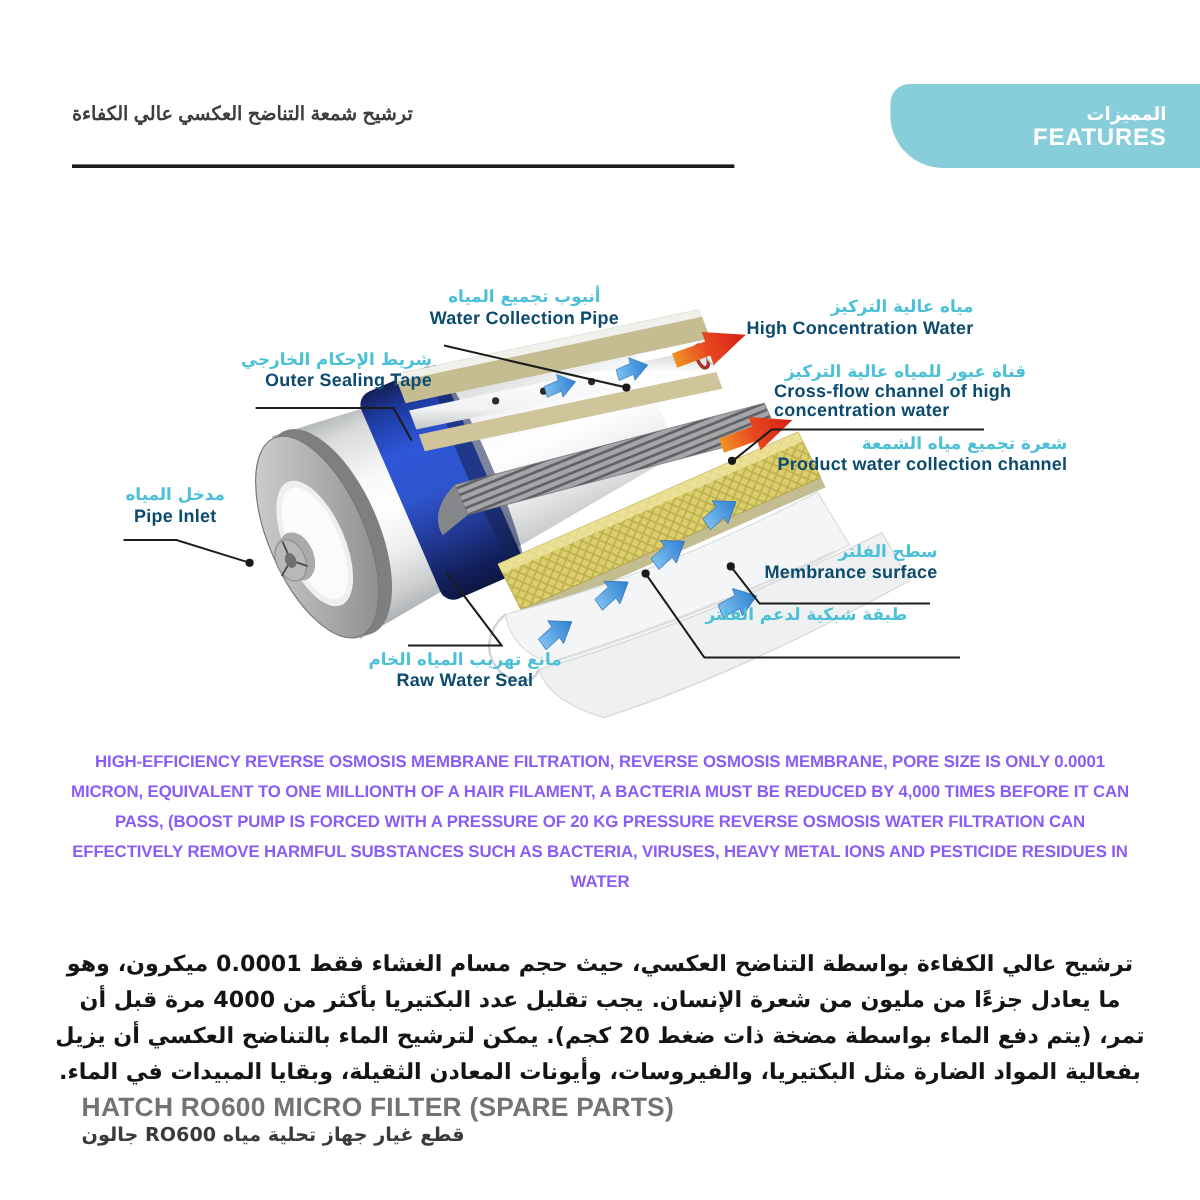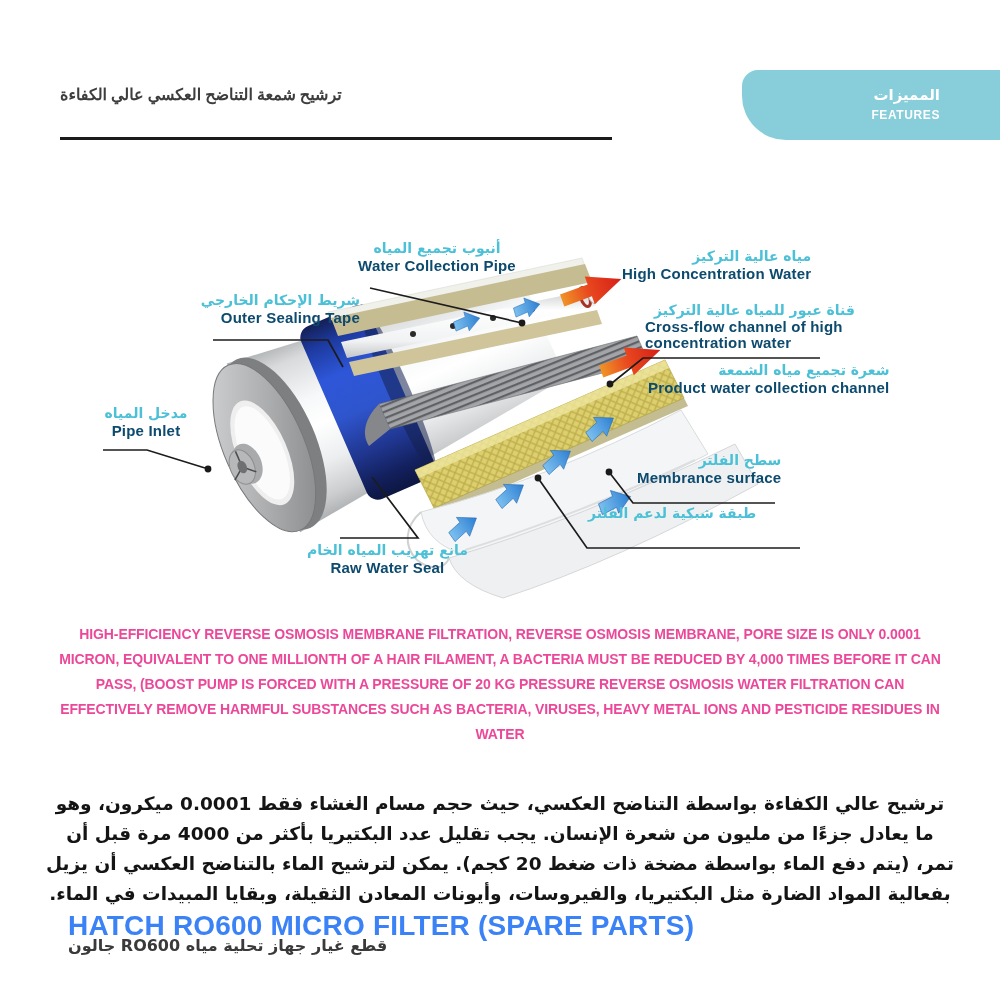--- a/index.html
+++ b/index.html
@@ -1,31 +1,31 @@
 <!DOCTYPE html>
 <html><head>
 <meta charset="utf-8">
 <style>
   html,body{margin:0;padding:0;background:#ffffff;}
   .page{position:relative;width:1000px;height:1000px;background:#ffffff;overflow:hidden;
         font-family:"Liberation Sans",sans-serif;}
 
   
-  .hdr-ar{position:absolute;left:60px;top:85px;font-family:Liberation Serif, serif;
+  .hdr-ar{position:absolute;left:60px;top:85px;font-family:Liberation Sans, sans-serif;
           font-size:16px;font-weight:700;color:#3d3d3d;direction:rtl;}
   .hdr-en{position:absolute;left:60px;top:111px;font-size:17.5px;font-weight:700;
           color:#4fc3d8;letter-spacing:.3px;}
   .hdr-line{position:absolute;left:60px;top:137px;width:552px;height:2.5px;background:#1b1b1b;}
 
   
   .badge{position:absolute;left:742px;top:70px;width:258px;height:70px;background:#87ceda;
          border-radius:16px 0 0 44px;display:flex;flex-direction:column;justify-content:center;
-         align-items:flex-end;padding-right:60px;box-sizing:border-box;color:#fff;}
+         align-items:flex-end;padding-right:28px;box-sizing:border-box;color:#fff;}
   .badge .ar{font-family:"DejaVu Sans",sans-serif;font-size:15px;font-weight:700;direction:rtl;line-height:20px;}
-  .badge .en{font-size:12px;font-weight:700;letter-spacing:.6px;line-height:20px;}
+  .badge .en{font-size:20px;font-weight:700;letter-spacing:.6px;line-height:20px;}
 
   
   .diagram-svg{position:absolute;left:95px;top:230px;}
 
   .dlabel{position:absolute;line-height:18px;}
   .dlabel .ar{display:block;color:#4bc0d6;font-size:14px;font-weight:700;
               font-family:"DejaVu Sans",sans-serif;direction:rtl;}
   .dlabel .en{display:block;color:#0c4a6e;font-size:15px;font-weight:700;letter-spacing:.2px;}
   .lbl-wcp{left:352px;top:239px;width:170px;text-align:center;}
   .lbl-hcw{left:622px;top:247px;white-space:nowrap;}
@@ -33,27 +33,27 @@
   .lbl-cfc .en{line-height:16px;}
   .lbl-pwc{left:648px;top:361px;white-space:nowrap;}
   .lbl-ms {left:637px;top:451px;white-space:nowrap;}
   .lbl-ml {left:588px;top:504px;white-space:nowrap;}
   .lbl-ost{left:190px;top:291px;width:170px;text-align:right;}
   .lbl-wi {left:86px;top:404px;width:120px;text-align:center;}
   .lbl-rws{left:305px;top:541px;width:165px;text-align:center;}
 
   
   .para-en{position:absolute;left:55px;top:622px;width:890px;text-align:center;
-           font-size:14px;font-weight:700;color:#ec4899;line-height:25px;letter-spacing:-.1px;}
+           font-size:14px;font-weight:700;color:#8b5cf6;line-height:25px;letter-spacing:-.1px;}
   .para-ar{position:absolute;left:45px;top:742px;width:910px;direction:rtl;text-align:center;
            font-family:"DejaVu Sans",sans-serif;font-size:18.5px;font-weight:700;color:#141414;
            line-height:30px;margin-top:47px;}
 
   
-  .foot-en{position:absolute;left:68px;top:910px;font-size:28px;font-weight:700;color:#3b82f6;
+  .foot-en{position:absolute;left:68px;top:910px;font-size:22px;font-weight:700;color:#737373;
            letter-spacing:.2px;}
   .foot-ar{position:absolute;left:68px;top:936px;font-family:"DejaVu Sans",sans-serif;
            font-size:16px;font-weight:700;color:#3a3a3a;direction:rtl;text-align:left;}
 </style>
 </head>
 <body>
 
 <div class="page">
 
   <div class="hdr-ar">ترشيح شمعة التناضح العكسي عالي الكفاءة</div>

